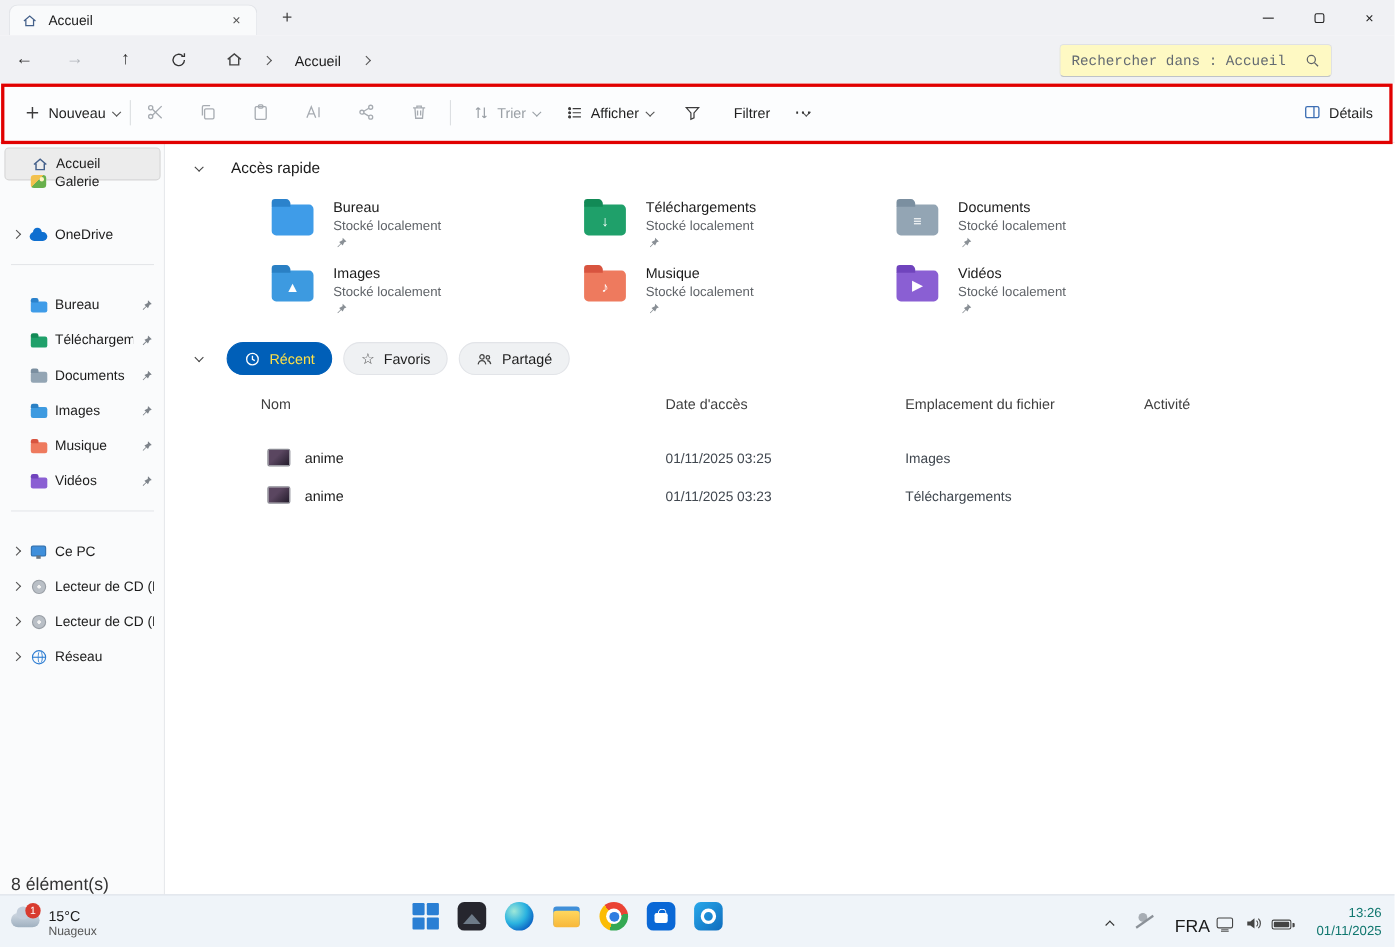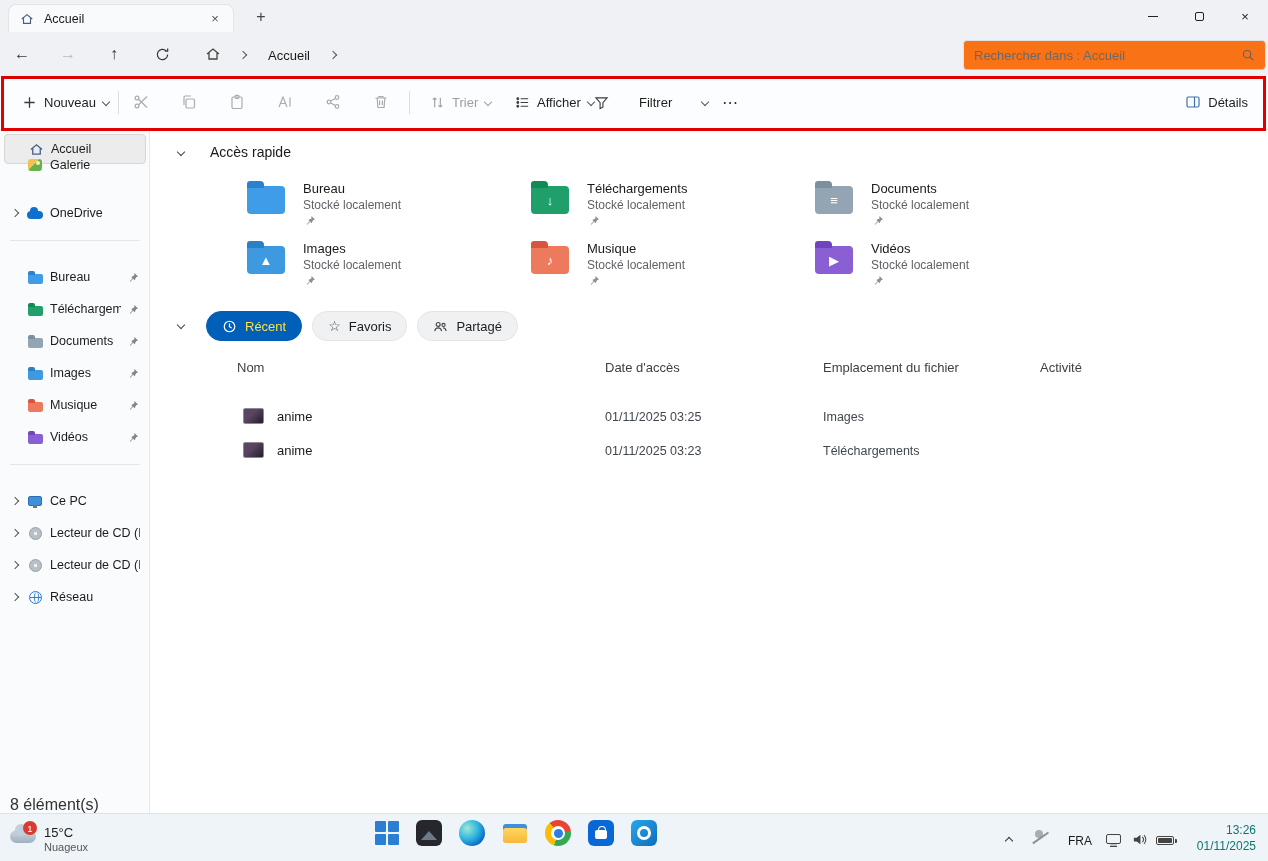--- a/index.html
+++ b/index.html
@@ -22,21 +22,21 @@
   .nav-btn{position:absolute;top:38px;width:36px;height:32px;display:flex;align-items:center;justify-content:center;font-size:16px;color:#333;border-radius:4px;}
   .nav-btn.disabled{color:#b4b8bd;}
   .crumb-home{position:absolute;left:205px;top:46px;}
   .crumb-label{position:absolute;left:268px;top:48px;font-size:13px;}
   .chev{display:inline-block;width:6px;height:6px;border:solid currentColor;border-width:0 1.3px 1.3px 0;}
   .chev.down{transform:rotate(45deg);}
   .chev.right{transform:rotate(-45deg);}
   .chev.up{transform:rotate(-135deg);}
   .crumb-chev1{position:absolute;left:240px;top:52px;color:#555;}
   .crumb-chev2{position:absolute;left:330px;top:52px;color:#555;}
-  .searchbox{position:absolute;left:963px;top:40px;width:303px;height:30px;background:#f97316;border:1px solid #dfe1e5;border-bottom-color:#bfc3c8;border-radius:4px;display:flex;align-items:center;padding:0 10px;gap:8px;}
+  .searchbox{position:absolute;left:963px;top:40px;width:248px;height:30px;background:#fef9c3;border:1px solid #dfe1e5;border-bottom-color:#bfc3c8;border-radius:4px;display:flex;align-items:center;padding:0 10px;gap:8px;font-family:Liberation Mono, monospace;}
   .searchbox input{flex:1;border:none;outline:none;font-size:13px;color:#333;background:transparent;font-family:inherit;}
   .searchbox input::placeholder{color:#636a72;opacity:1;}
 
   
   .toolbar{position:absolute;left:0;top:76px;width:1268px;height:54px;background:#fcfdfe;border-bottom:1px solid #e6e8eb;}
   .tb-btn{position:absolute;top:85px;height:34px;display:flex;align-items:center;gap:7px;padding:0 10px;border-radius:4px;font-size:13px;color:#1f1f1f;}
   .tb-ico{position:absolute;top:85px;width:40px;height:34px;display:flex;align-items:center;justify-content:center;border-radius:4px;color:#a7acb2;}
   .tb-sep{position:absolute;top:91px;width:1px;height:23px;background:#dcdfe2;}
   .tb-btn.muted{color:#9aa0a6;}
   .tb-more{position:absolute;top:85px;left:712px;width:36px;height:34px;display:flex;align-items:center;justify-content:center;font-size:16px;color:#333;border-radius:4px;}
@@ -122,21 +122,21 @@
   .app.chrome::before{content:"";position:absolute;inset:6px;border-radius:50%;background:#fff;}
   .app.chrome::after{content:"";position:absolute;inset:8.5px;border-radius:50%;background:#2f7de1;}
   .app.store{background:#0a68d6;}
   .app.store::before{content:"";position:absolute;left:7px;top:10px;width:12px;height:9px;background:#fff;border-radius:2px;}
   .app.store::after{content:"";position:absolute;left:10px;top:6px;width:6px;height:6px;border:1.6px solid #fff;border-bottom:none;border-radius:4px 4px 0 0;}
   .app.outlook{background:linear-gradient(135deg,#28a8ea,#0f6cbd);}
   .app.outlook::before{content:"";position:absolute;inset:6px;border:3px solid #fff;border-radius:50%;}
 
   .tray-chev{position:absolute;left:1006px;top:838px;color:#333;}
   .tray-cloud{position:absolute;left:1032px;top:834px;}
-  .tray-lang{position:absolute;left:1068px;top:834px;font-size:12px;color:#1a1a1a;}
+  .tray-lang{position:absolute;left:1068px;top:834px;font-size:16px;color:#1a1a1a;}
   .tray-net{position:absolute;left:1106px;top:834px;width:15px;height:10px;border:1.3px solid #444;border-radius:2px;}
   .tray-net::after{content:"";position:absolute;left:3px;bottom:-4px;width:7px;height:1.5px;background:#444;box-shadow:0 -1.5px 0 -0.2px #444;}
   .tray-vol{position:absolute;left:1132px;top:832px;}
   .tray-batt{position:absolute;left:1156px;top:836px;width:18px;height:9px;border:1.2px solid #444;border-radius:2px;}
   .tray-batt::before{content:"";position:absolute;inset:1px;background:#444;border-radius:1px;}
   .tray-batt::after{content:"";position:absolute;right:-4px;top:2px;width:2px;height:3.5px;background:#444;border-radius:0 1px 1px 0;}
   .tray-clock{position:absolute;right:12px;top:822px;text-align:right;font-size:12px;line-height:16px;color:#0f766e;}
 
   svg{display:block;}
 </style>
@@ -251,21 +251,21 @@
   <div class="tb-btn" style="left:505px;">
     <svg width="15" height="15" viewBox="0 0 16 16" fill="none" stroke="#3c3c3c" stroke-width="1.2">
         <path d="M6 4h8M6 8h8M6 12h8"></path>
         <circle cx="3" cy="4" r="0.9" fill="#3c3c3c"></circle>
         <circle cx="3" cy="8" r="0.9" fill="#3c3c3c"></circle>
         <circle cx="3" cy="12" r="0.9" fill="#3c3c3c"></circle>
       </svg>
     <span>Afficher</span>
     <span class="chev down" style="color:#555;"></span>
   </div>
-  <div class="tb-btn" style="left:584px;gap:30px;">
+  <div class="tb-btn" style="left:612px;gap:30px;">
     <svg width="15" height="15" viewBox="0 0 16 16" fill="none" stroke="#3c3c3c" stroke-width="1.2">
         <path d="M2 3 h12 L9.5 8.2 V13 l-3 1.4 V8.2 Z"></path>
       </svg>
     <span>Filtrer</span>
     <span class="chev down" style="color:#555;"></span>
   </div>
   <div class="tb-more">⋯</div>
   <div class="tb-details">
     <svg width="16" height="16" viewBox="0 0 16 16" fill="none" stroke="#3d6fb4" stroke-width="1.2">
         <rect x="2" y="3" width="12" height="10" rx="1.5"></rect>

